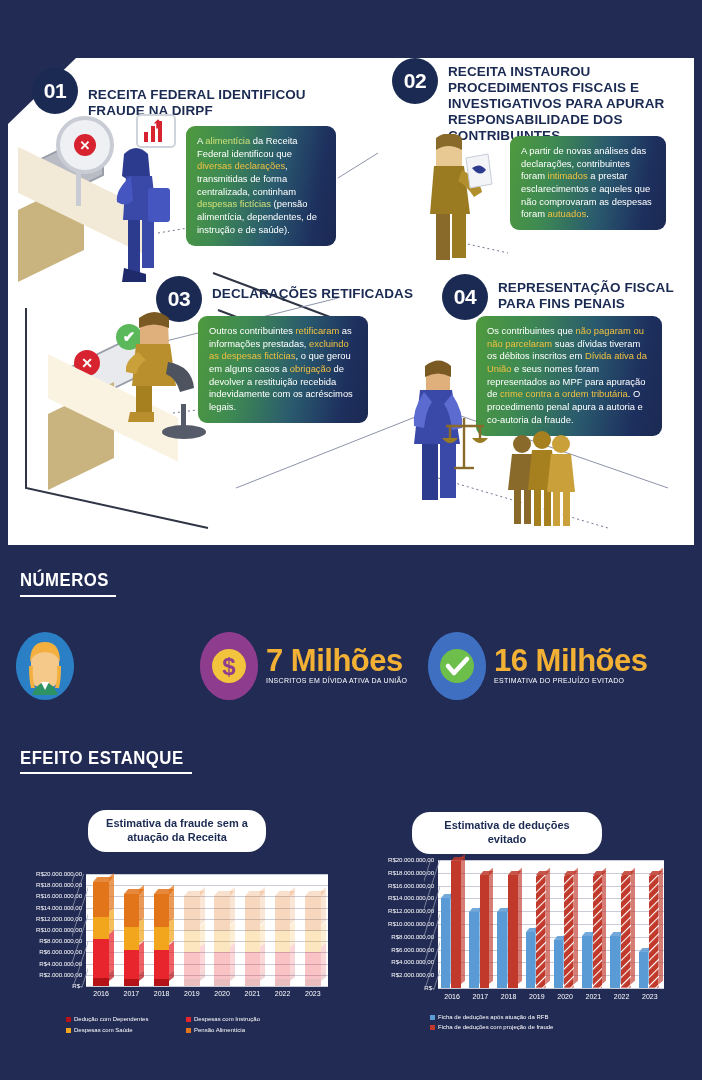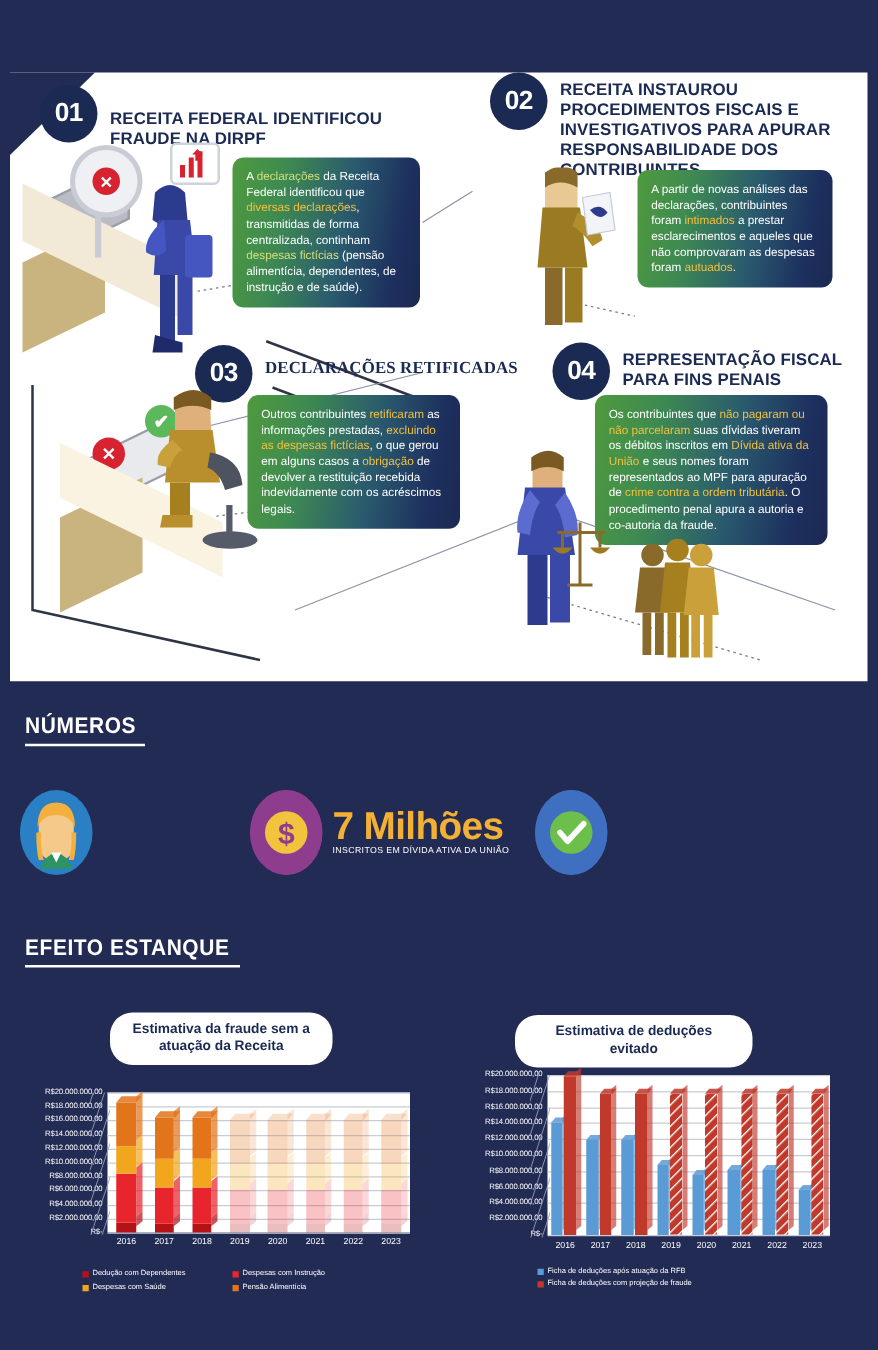--- a/index.html
+++ b/index.html
@@ -180,42 +180,42 @@
         <path d="M20 18 q12 -12 24 0 l2 22 q-14 10 -28 0 z" fill="#2d3b8f"></path>
         <path d="M22 40 l26 0 l5 44 l-34 0 z" fill="#3a49a8"></path>
         <path d="M27 40 q-16 14 -14 26 q10 6 16 -2 z" fill="#4656c0"></path>
         <rect x="24" y="84" width="12" height="54" fill="#2d3b8f"></rect>
         <rect x="38" y="84" width="12" height="48" fill="#3a49a8"></rect>
         <path d="M20 132 l22 6 l0 8 l-24 0 z" fill="#1f2a6b"></path>
         <rect x="44" y="52" width="22" height="34" rx="3" fill="#4656c0"></rect>
       </svg>
     </div>
 
-    <div class="callout" style="left:178px; top:68px; width:150px;">A <span class="hl2">declarações</span> da Receita Federal identificou que <span class="hl">diversas declarações</span>, transmitidas de forma centralizada, continham <span class="hl2">despesas fictícias</span> (pensão alimentícia, dependentes, de instrução e de saúde).</div>
+    <div class="callout" style="left:178px; top:68px; width:150px;">A <span class="hl2">alimentícia</span> da Receita Federal identificou que <span class="hl">diversas declarações</span>, transmitidas de forma centralizada, continham <span class="hl2">despesas fictícias</span> (pensão alimentícia, dependentes, de instrução e de saúde).</div>
 
     <div class="step-badge" style="left:384px; top:0;">02</div>
     <div class="step-title" style="left:440px; top:6px; width:250px;">RECEITA INSTAUROU PROCEDIMENTOS FISCAIS E INVESTIGATIVOS PARA APURAR RESPONSABILIDADE DOS CONTRIBUINTES</div>
 
     <svg class="fig" style="left:410px;top:76px;" width="80" height="130">
       <path d="M18 6 q14 -8 26 2 l0 26 q-14 8 -26 0 z" fill="#e8c893"></path>
       <path d="M18 4 q14 -10 26 0 l0 12 q-14 -8 -26 0 z" fill="#8a6a2a"></path>
       <path d="M16 32 l30 0 l6 48 l-40 0 z" fill="#9a7b22"></path>
       <path d="M44 36 q18 10 20 22 l-8 5 q-8 -12 -16 -16 z" fill="#b08f2c"></path>
       <rect x="18" y="80" width="14" height="46" fill="#8a6a2a"></rect>
       <rect x="34" y="80" width="14" height="44" fill="#9a7b22"></rect>
       <g transform="translate(48,20)">
         <path d="M0 4 L22 0 L26 30 L4 34 Z" fill="#f2f4f8" stroke="#c7ccd8"></path>
         <path d="M6 14 q8 -6 14 2 q-6 8 -14 -2 z" fill="#2d3b8f"></path>
       </g>
     </svg>
 
     <div class="callout" style="left:502px; top:78px; width:156px;">A partir de novas análises das declarações, contribuintes foram <span class="hl">intimados</span> a prestar esclarecimentos e aqueles que não comprovaram as despesas foram <span class="hl">autuados</span>.</div>
 
     <div class="step-badge" style="left:148px; top:218px;">03</div>
-    <div class="step-title" style="left:204px; top:228px; width:240px;font-family:Liberation Serif, serif;">DECLARAÇÕES RETIFICADAS</div>
+    <div class="step-title" style="left:204px; top:228px; width:240px;">DECLARAÇÕES RETIFICADAS</div>
 
     <div class="iso" style="left:0;top:180px;width:220px;height:260px;">
       <div class="monitor3"></div>
       <div class="mon3stand"></div>
       <div class="ok-badge">✔</div>
       <div class="no-badge">✕</div>
       <div class="desk3front"></div>
       <div class="desk3"></div>
       <svg class="fig" style="left:118px;top:74px;" width="96" height="140">
         <path d="M14 8 q16 -8 28 2 l1 24 q-16 8 -29 0 z" fill="#e0b07c"></path>
@@ -309,20 +309,24 @@
     </div>
   </div>
 
   <div class="stat" style="left:428px; top:632px;">
     <div class="stat-circle" style="background:#3f6fc0;">
       <svg width="58" height="68" viewBox="0 0 58 68">
         <ellipse cx="29" cy="34" rx="29" ry="34" fill="#3f6fc0"></ellipse>
         <circle cx="29" cy="34" r="17" fill="#6cbf4a"></circle>
         <path d="M20 34 l6 7 l13 -14" stroke="#ffffff" stroke-width="4.5" fill="none" stroke-linecap="round" stroke-linejoin="round"></path>
       </svg>
+    </div>
+    <div class="stat-text">
+      <div class="stat-value">16 Milhões</div>
+      <div class="stat-label">ESTIMATIVA DO PREJUÍZO EVITADO</div>
     </div>
   </div>
 
   <div class="sec-title" style="left:20px; top:748px;">EFEITO ESTANQUE</div>
   <div class="sec-rule" style="left:20px; top:772px; width:172px;"></div>
 
   <div class="chart-bubble" style="left:88px; top:810px; width:178px;">Estimativa da fraude sem a atuação da Receita</div>
   <div id="chart1" style="position:absolute;left:0;top:866px;width:350px;height:140px;">
       <div class="plot" style="left:86px;top:8px;width:242px;height:112px;"></div>
       <div class="gridline" style="left:86px;top:8px;width:242px;"></div>

